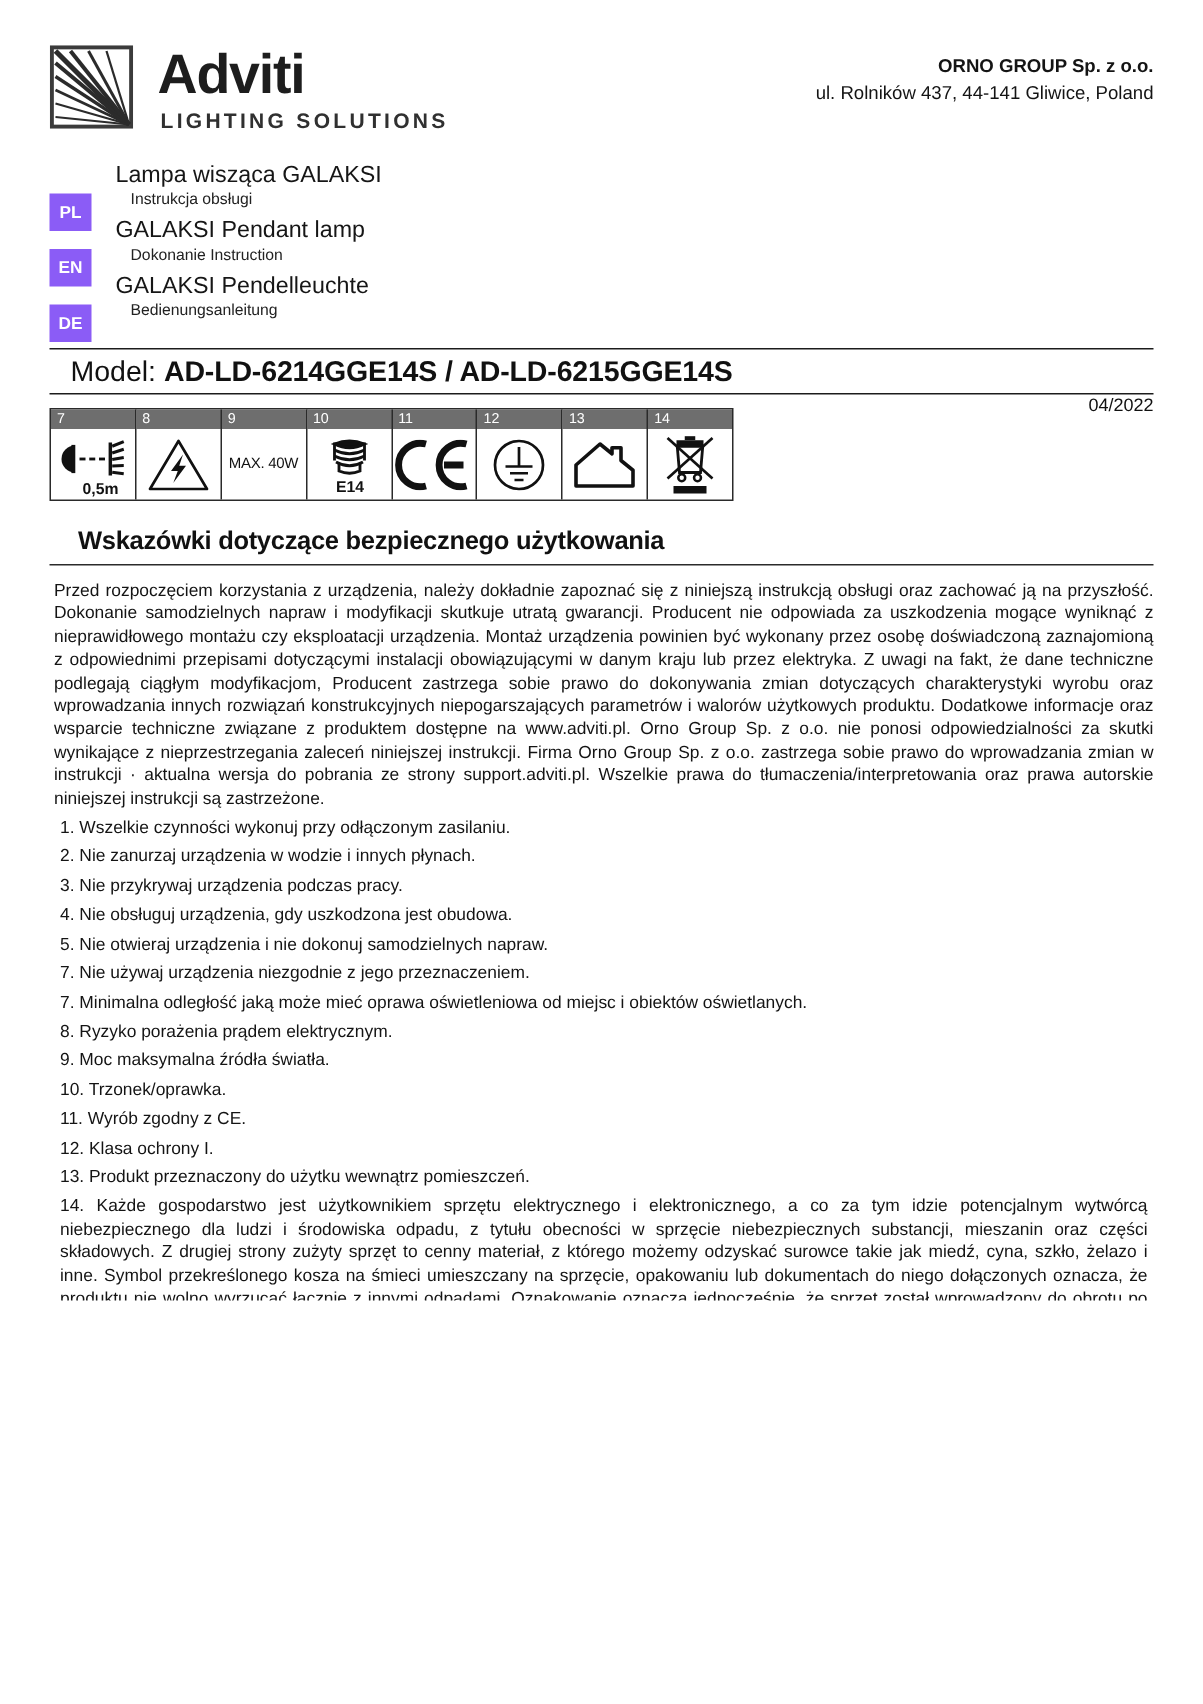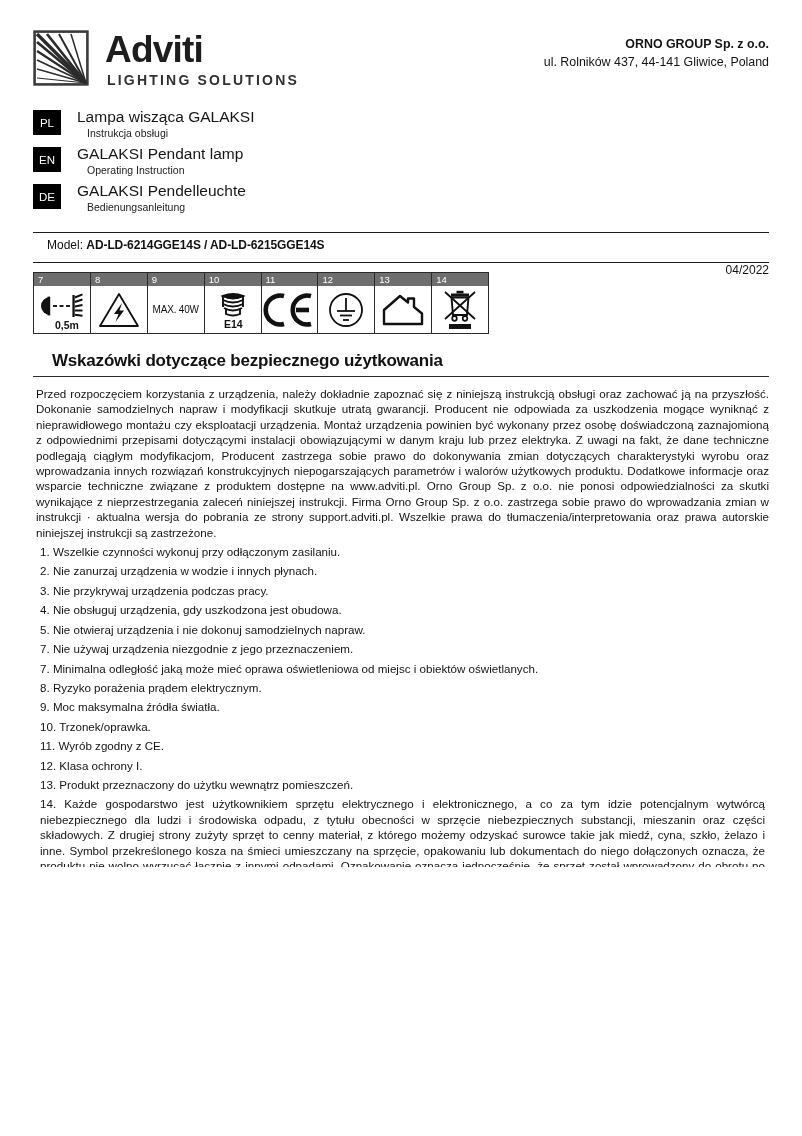--- a/index.html
+++ b/index.html
@@ -82,29 +82,29 @@
   }
   .lang-row {
     display: flex;
     align-items: flex-start;
     margin-bottom: 6px;
     height: 31px;
   }
   .lang-badge {
     width: 28px;
     height: 25px;
-    background: #000000;
+    background: #8b5cf6;
     color: #ffffff;
     font-size: 11.5px;
-    font-weight: normal;
+    font-weight: bold;
     display: flex;
     align-items: center;
     justify-content: center;
     flex: 0 0 auto;
-    margin-top: 0;
+    margin-top: 19px;
   }
   .lang-texts {
     margin-left: 16px;
     margin-top: -3px;
   }
   .lang-title {
     font-size: 15.5px;
     line-height: 19px;
     color: #161616;
   }
@@ -123,21 +123,21 @@
     width: 736px;
     height: 1px;
     background: #1c1c1c;
   }
   .rule.r1 { top: 232px; }
   .rule.r2 { top: 262px; }
   .model-line {
     position: absolute;
     left: 47px;
     top: 238px;
-    font-size: 12px;
+    font-size: 19px;
     color: #111111;
   }
   .model-line b { font-weight: bold; letter-spacing: -0.1px; }
   .doc-date {
     position: absolute;
     right: 33px;
     top: 263px;
     font-size: 12px;
     color: #111111;
   }
@@ -282,21 +282,21 @@
       <div class="lang-texts">
         <div class="lang-title">Lampa wisząca GALAKSI</div>
         <div class="lang-sub">Instrukcja obsługi</div>
       </div>
     </div>
 
     <div class="lang-row">
       <div class="lang-badge">EN</div>
       <div class="lang-texts">
         <div class="lang-title">GALAKSI Pendant lamp</div>
-        <div class="lang-sub">Operating Instruction</div>
+        <div class="lang-sub">Dokonanie Instruction</div>
       </div>
     </div>
 
     <div class="lang-row">
       <div class="lang-badge">DE</div>
       <div class="lang-texts">
         <div class="lang-title">GALAKSI Pendelleuchte</div>
         <div class="lang-sub">Bedienungsanleitung</div>
       </div>
     </div>

